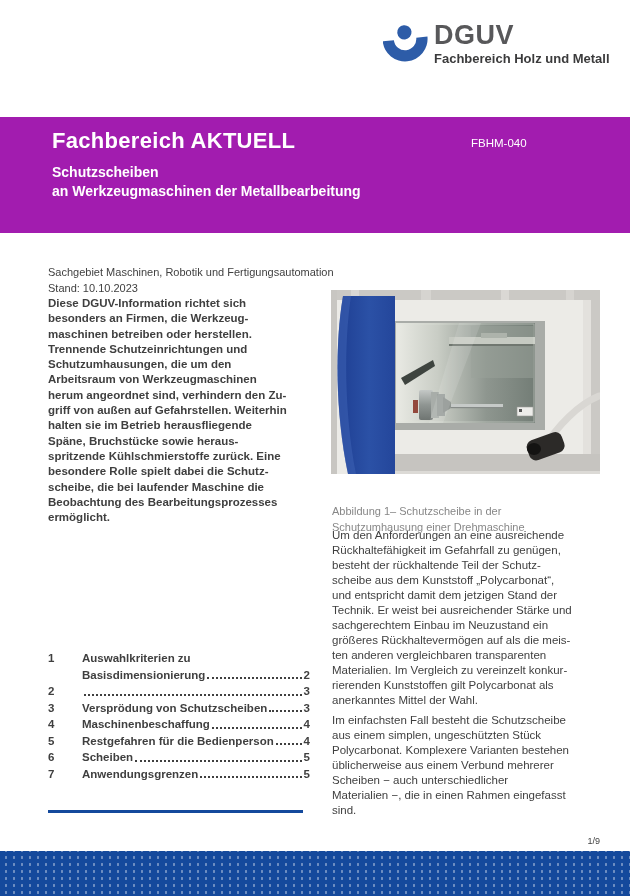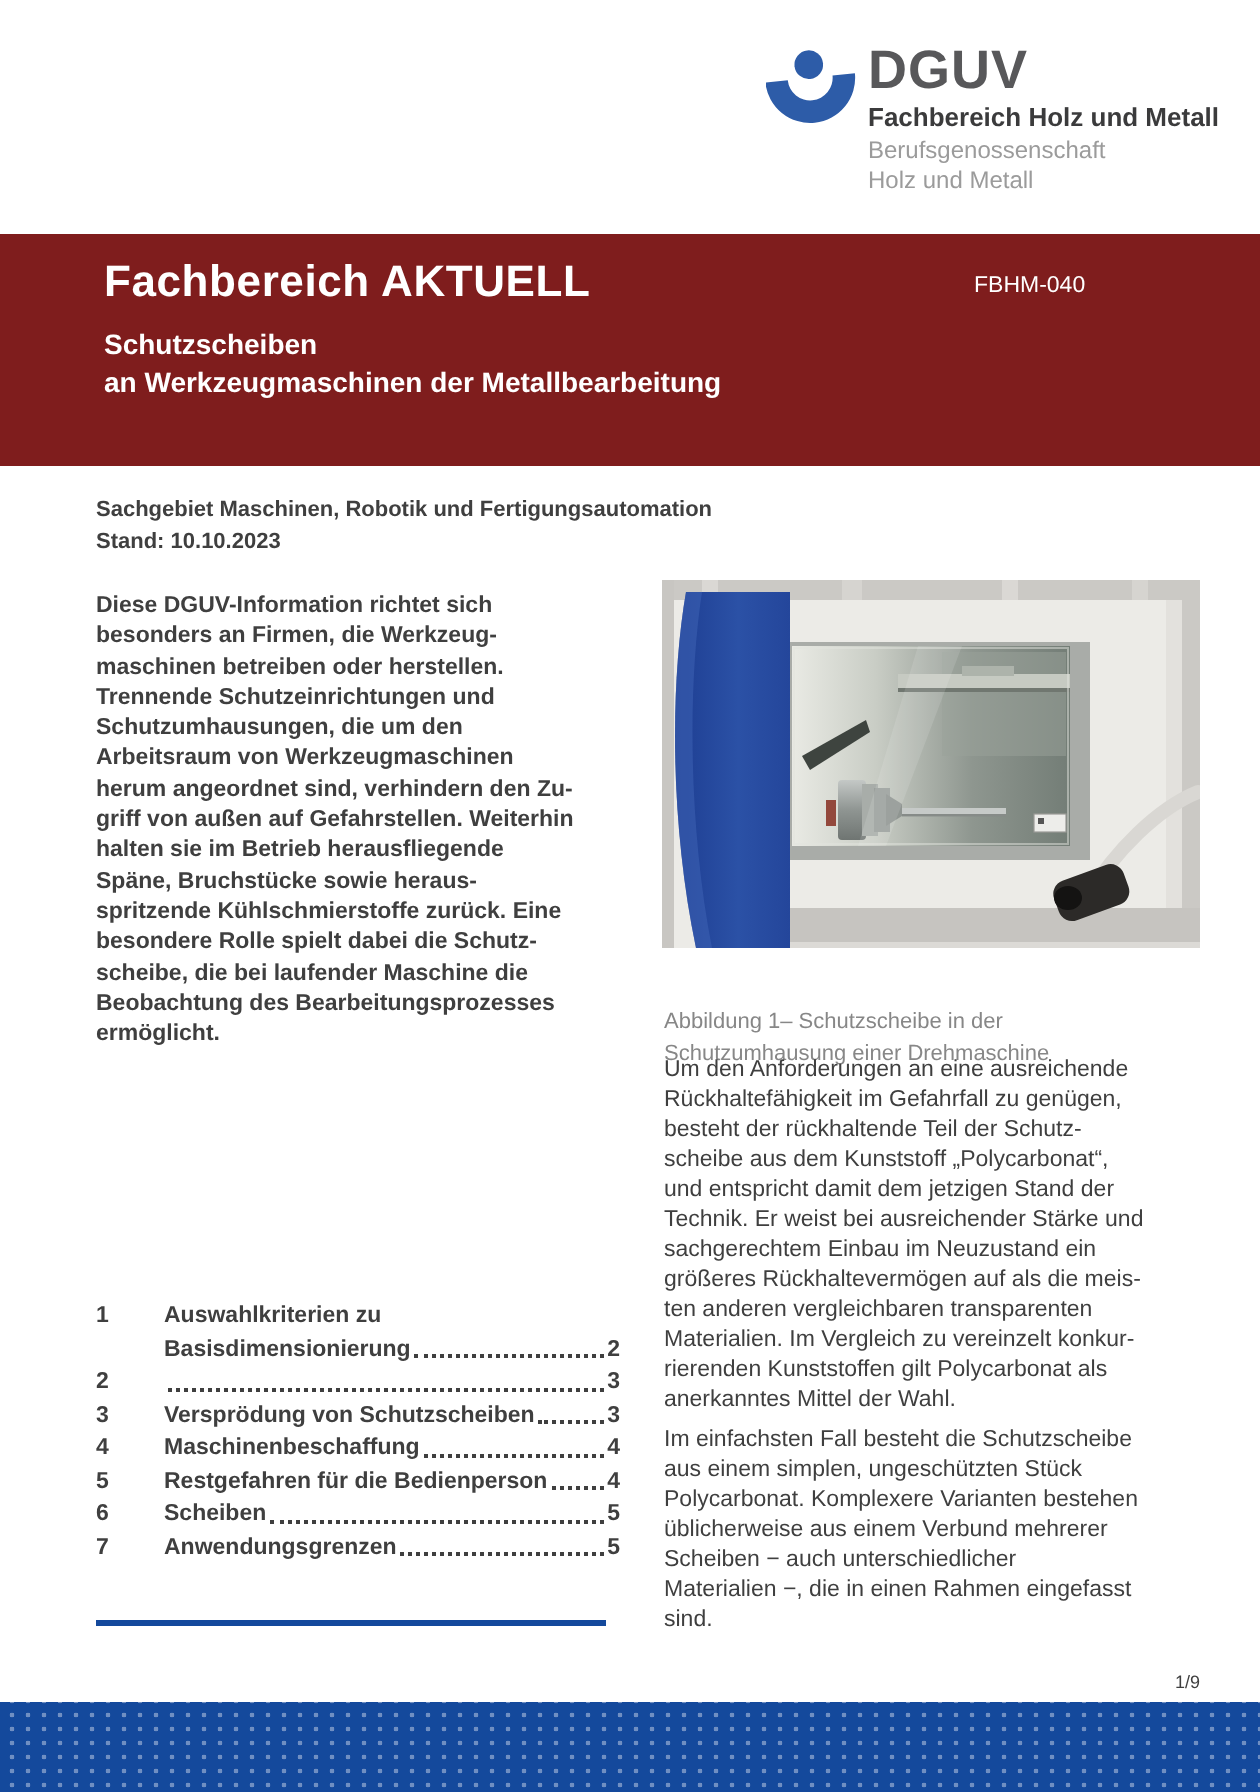--- a/index.html
+++ b/index.html
@@ -33,41 +33,41 @@
   .logo-org {
     font-size: 12px; color: #9B9B9B; line-height: 15px; margin-top: 2px;
     white-space: pre-line;
   }
 
   
   .header-band {
     position: absolute;
     left: 0; top: 117px;
     width: 630px; height: 116px;
-    background: #7f1d1d;
+    background: #a21caf;
   }
   .header-title {
     position: absolute; left: 52px; top: 11px;
     font-size: 22px; font-weight: bold; color: #ffffff;
     letter-spacing: 0.3px;
   }
   .header-docnum {
-    position: absolute; left: 487px; top: 20px;
+    position: absolute; left: 471px; top: 20px;
     font-size: 11.5px; color: #ffffff;
   }
   .header-subtitle {
     position: absolute; left: 52px; top: 46px;
     font-size: 14px; font-weight: bold; color: #ffffff;
     line-height: 19px; white-space: pre-line;
   }
 
   
   .meta {
-    position: absolute; left: 48px; top: 247px;
-    font-size: 11px; color: #3F3F3F; line-height: 16px; font-weight: bold;
+    position: absolute; left: 48px; top: 264px;
+    font-size: 11px; color: #3F3F3F; line-height: 16px;
   }
 
   
   .intro {
     position: absolute; left: 48px; top: 296px; width: 268px;
     font-size: 11.5px; font-weight: bold; color: #3F3F3F;
     line-height: 15.3px; white-space: pre-line;
   }
   .toc-heading {
     position: absolute; left: 48px; top: 612px;
@@ -138,22 +138,20 @@
   <div class="logo-block">
     <svg class="logo-icon" viewBox="0 0 44 42">
       <g transform="rotate(-6 22 22)">
         <path d="M0 18 A22 22 0 0 0 44 18 L33 18 A11 11 0 0 1 11 18 Z" fill="#2D5CA8"></path>
         <circle cx="22" cy="11.5" r="7" fill="#2D5CA8"></circle>
       </g>
     </svg>
     <div class="logo-text">
       <div class="logo-brand">DGUV</div>
       <div class="logo-dept">Fachbereich Holz und Metall</div>
-      <div class="logo-org">Berufsgenossenschaft
-Holz und Metall</div>
     </div>
   </div>
 
   <div class="header-band">
     <div class="header-title">Fachbereich AKTUELL</div>
     <div class="header-docnum">FBHM-040</div>
     <div class="header-subtitle">Schutzscheiben
 an Werkzeugmaschinen der Metallbearbeitung</div>
   </div>
 

